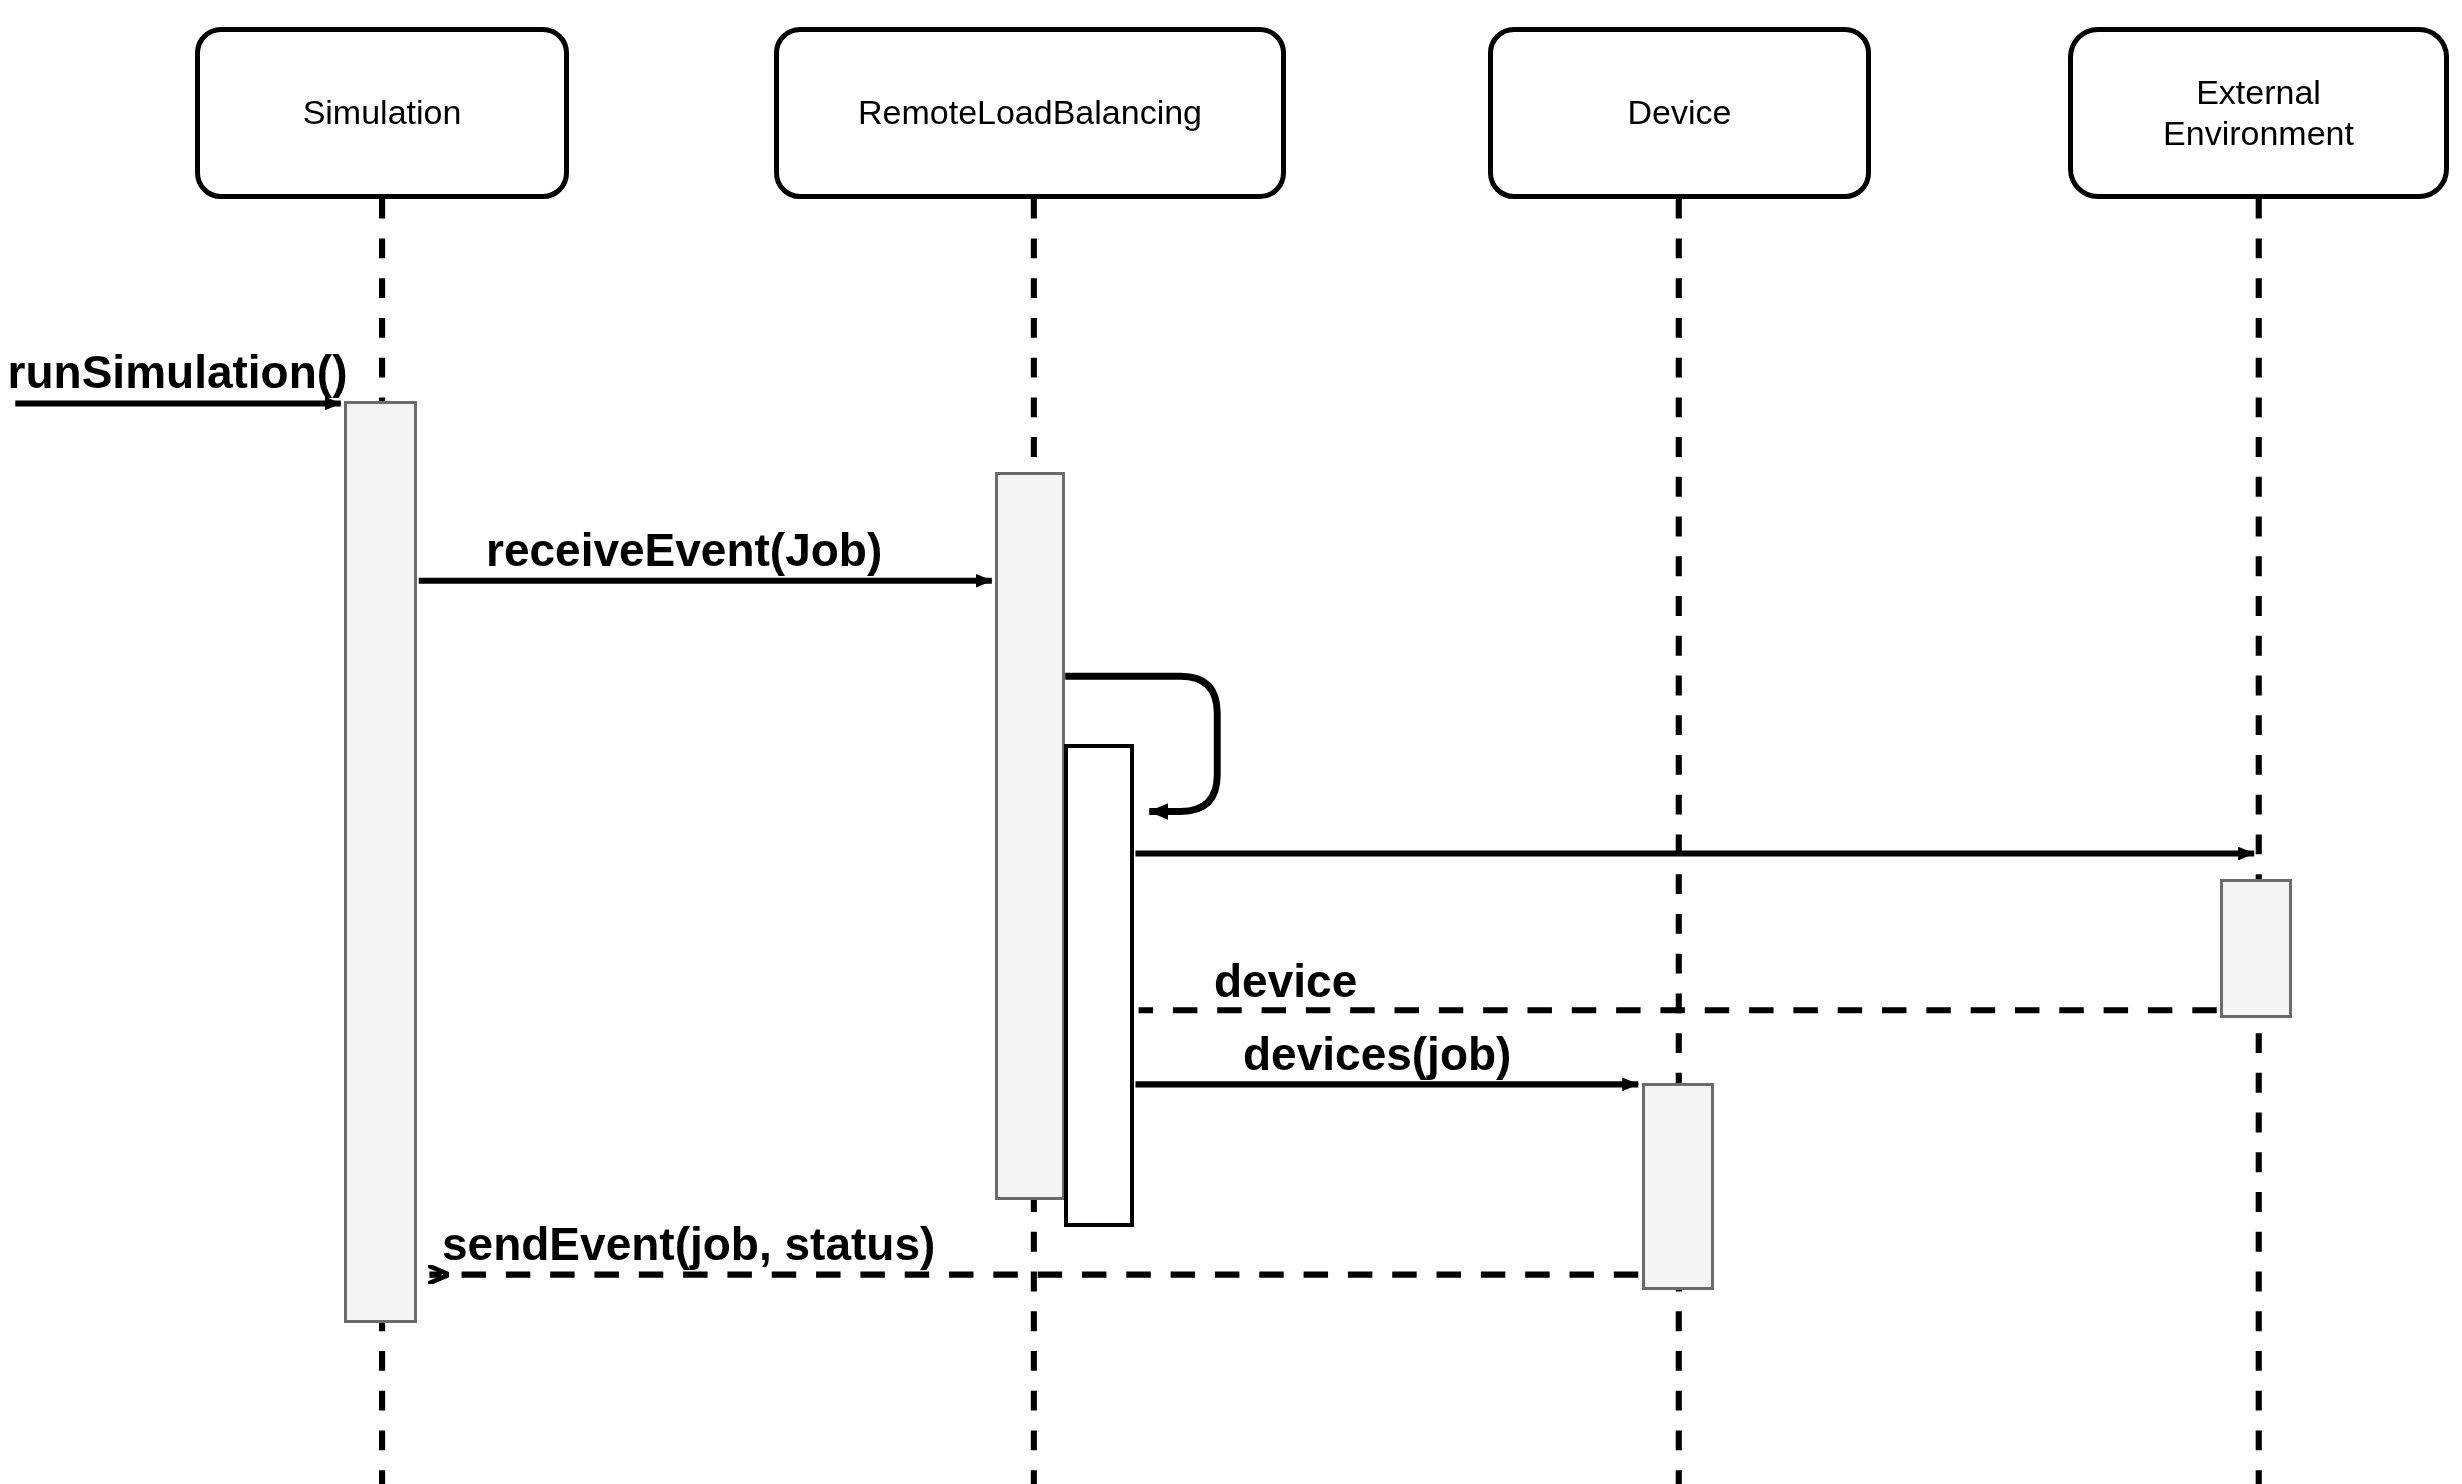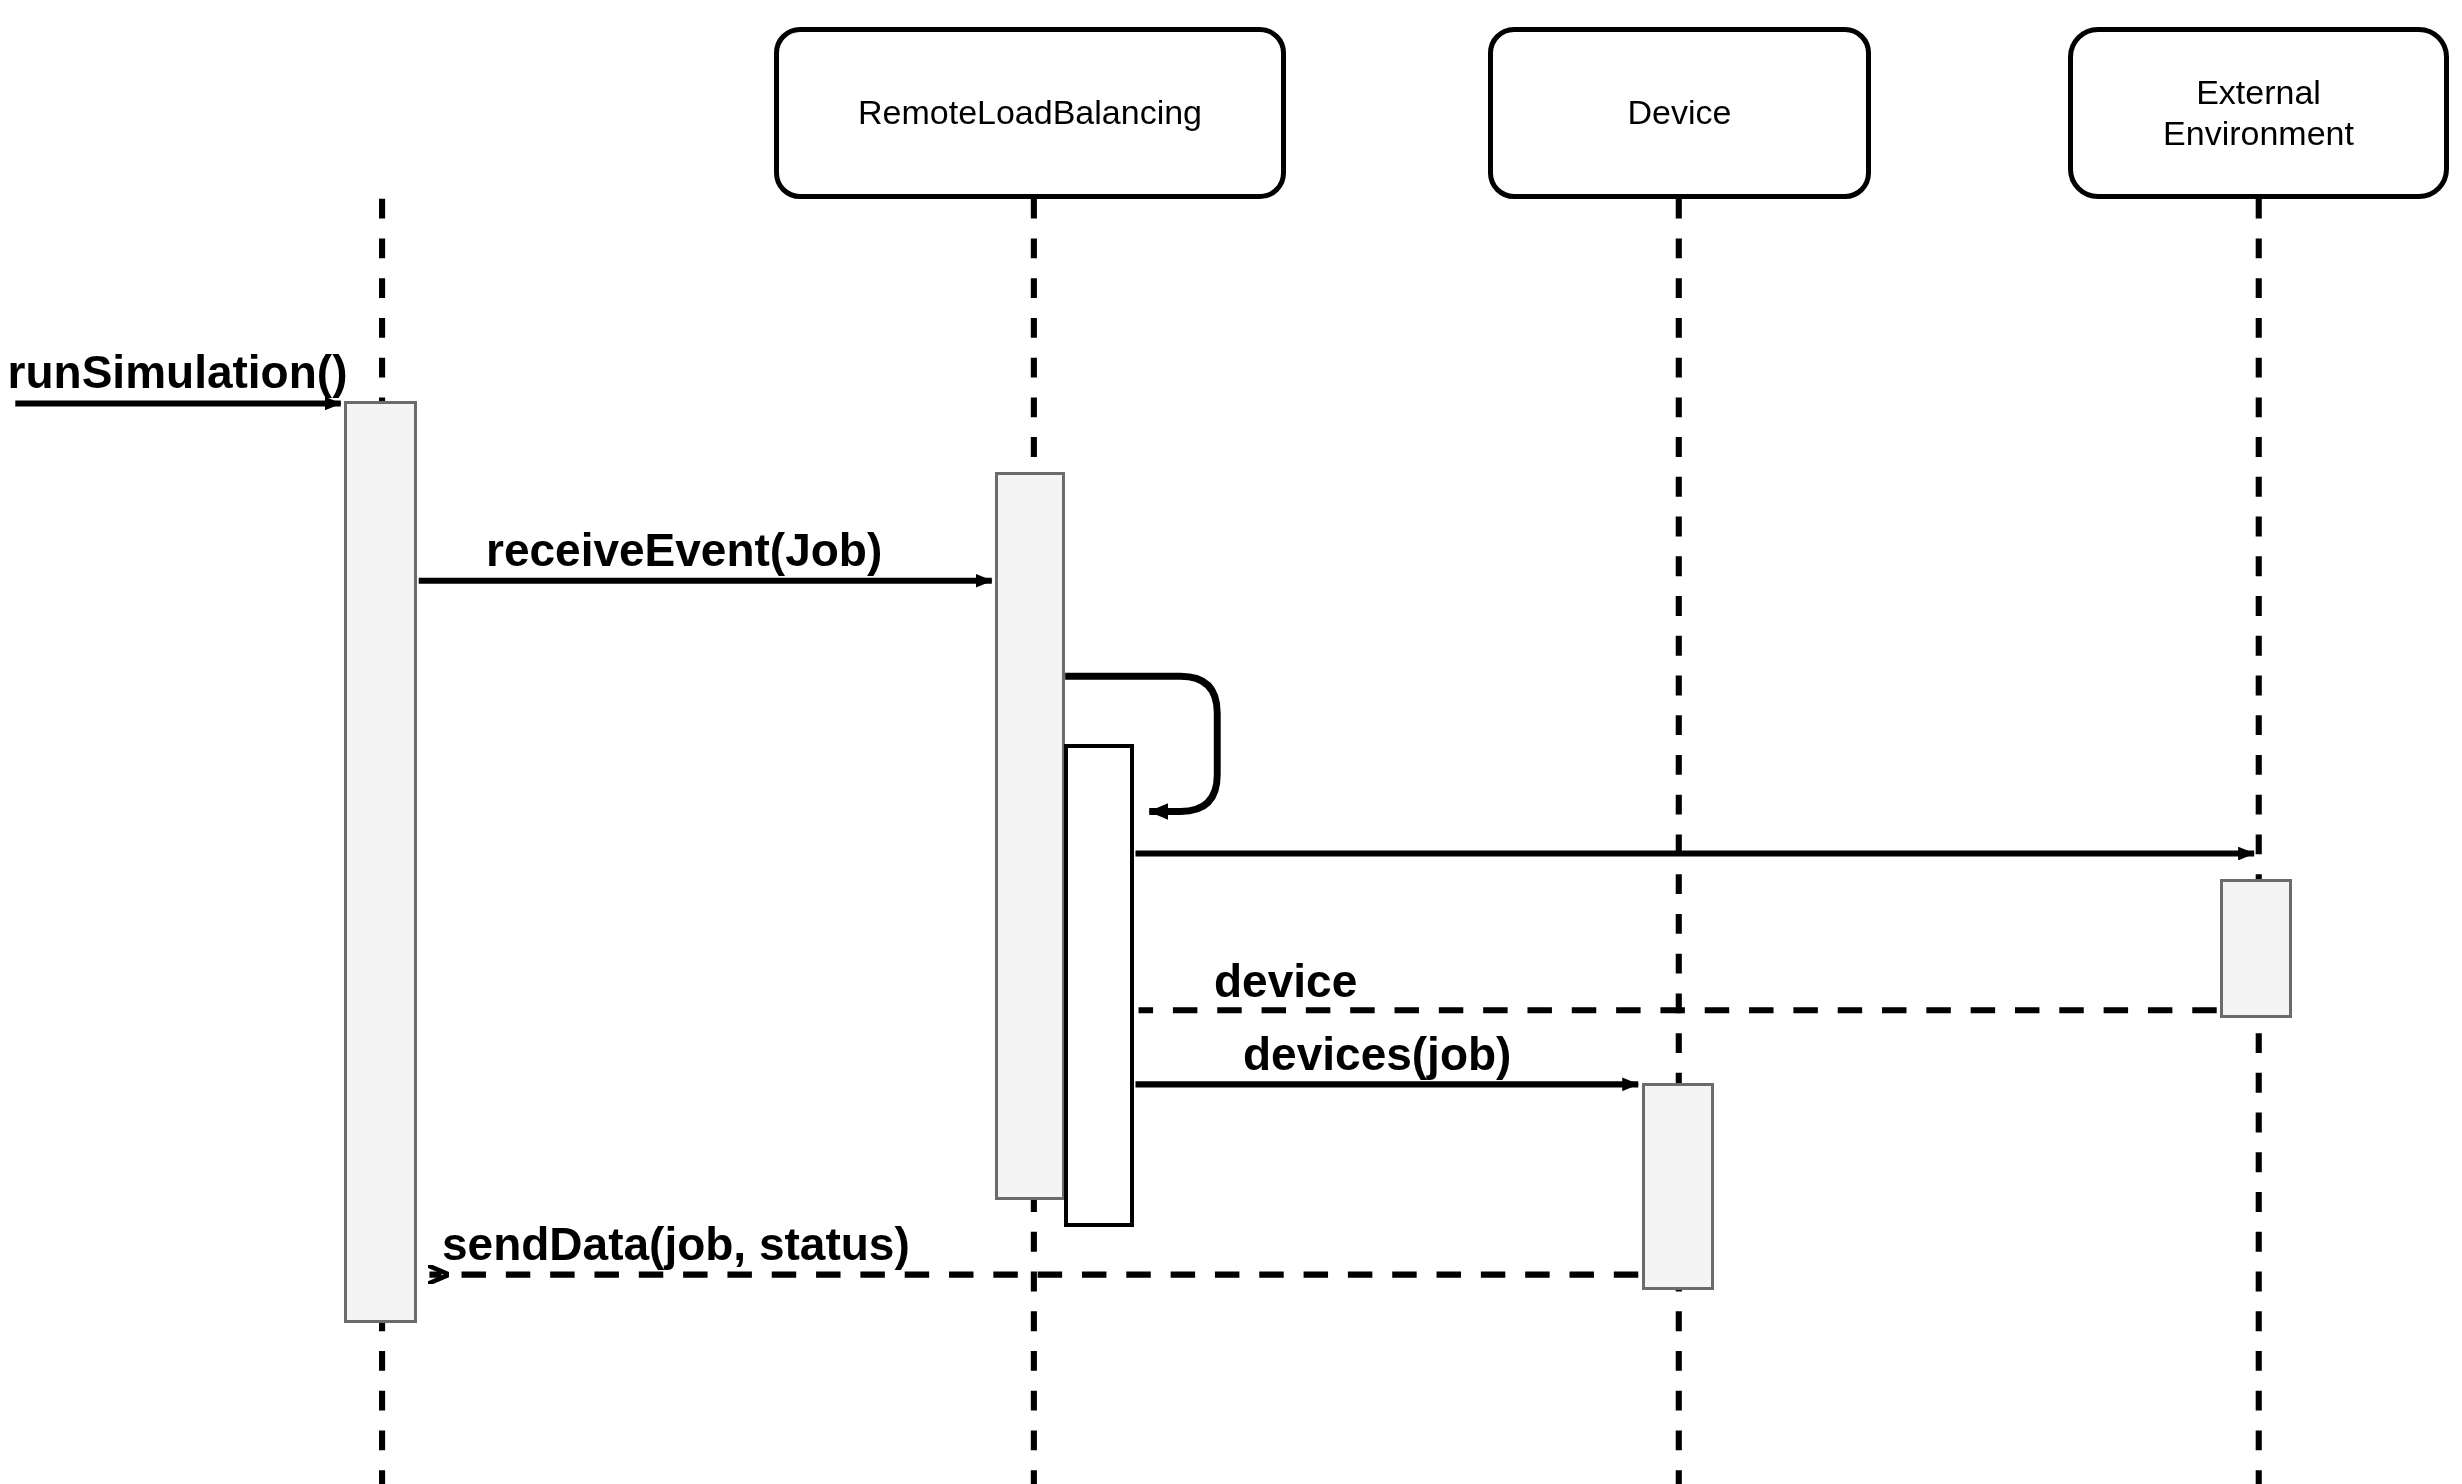--- a/index.html
+++ b/index.html
@@ -97,20 +97,23 @@
       <line x1="1486" y1="1117" x2="2950" y2="1117" stroke="#000000" stroke-width="8" marker-end="url(#solid-arrow)"></line>
 
       <line x1="2901" y1="1322" x2="1490" y2="1322" stroke="#000000" stroke-width="8" stroke-dasharray="32 26"></line>
 
       <line x1="1486" y1="1419" x2="2144" y2="1419" stroke="#000000" stroke-width="8" marker-end="url(#solid-arrow)"></line>
 
       <line x1="2144" y1="1668" x2="562" y2="1668" stroke="#000000" stroke-width="8" stroke-dasharray="32 26" marker-end="url(#open-arrow)"></line>
     </g>
   </svg>
 
+  <div class="participant-box" style="left:195px; top:27px; width:374px; height:172px;">
+    <span class="participant-label">Simulation</span>
+  </div>
 
   <div class="participant-box" style="left:774px; top:27px; width:512px; height:172px;">
     <span class="participant-label">RemoteLoadBalancing</span>
   </div>
 
   <div class="participant-box" style="left:1488px; top:27px; width:383px; height:172px;">
     <span class="participant-label">Device</span>
   </div>
 
   <div class="participant-box" style="left:2068px; top:27px; width:381px; height:172px;border-radius:30px;">
@@ -130,16 +133,16 @@
 
   <div class="msg-label" style="left:7.6px; top:345px;">runSimulation()</div>
 
   <div class="msg-label" style="left:486px; top:523px;">receiveEvent(Job)</div>
 
 
   <div class="msg-label" style="left:1214px; top:954px;">device</div>
 
   <div class="msg-label" style="left:1243px; top:1027px;">devices(job)</div>
 
-  <div class="msg-label" style="left:442px; top:1217px;">sendData(job, status)</div>
+  <div class="msg-label" style="left:442px; top:1217px;">sendEvent(job, status)</div>
 
 </div>
 
 
 </body></html>

